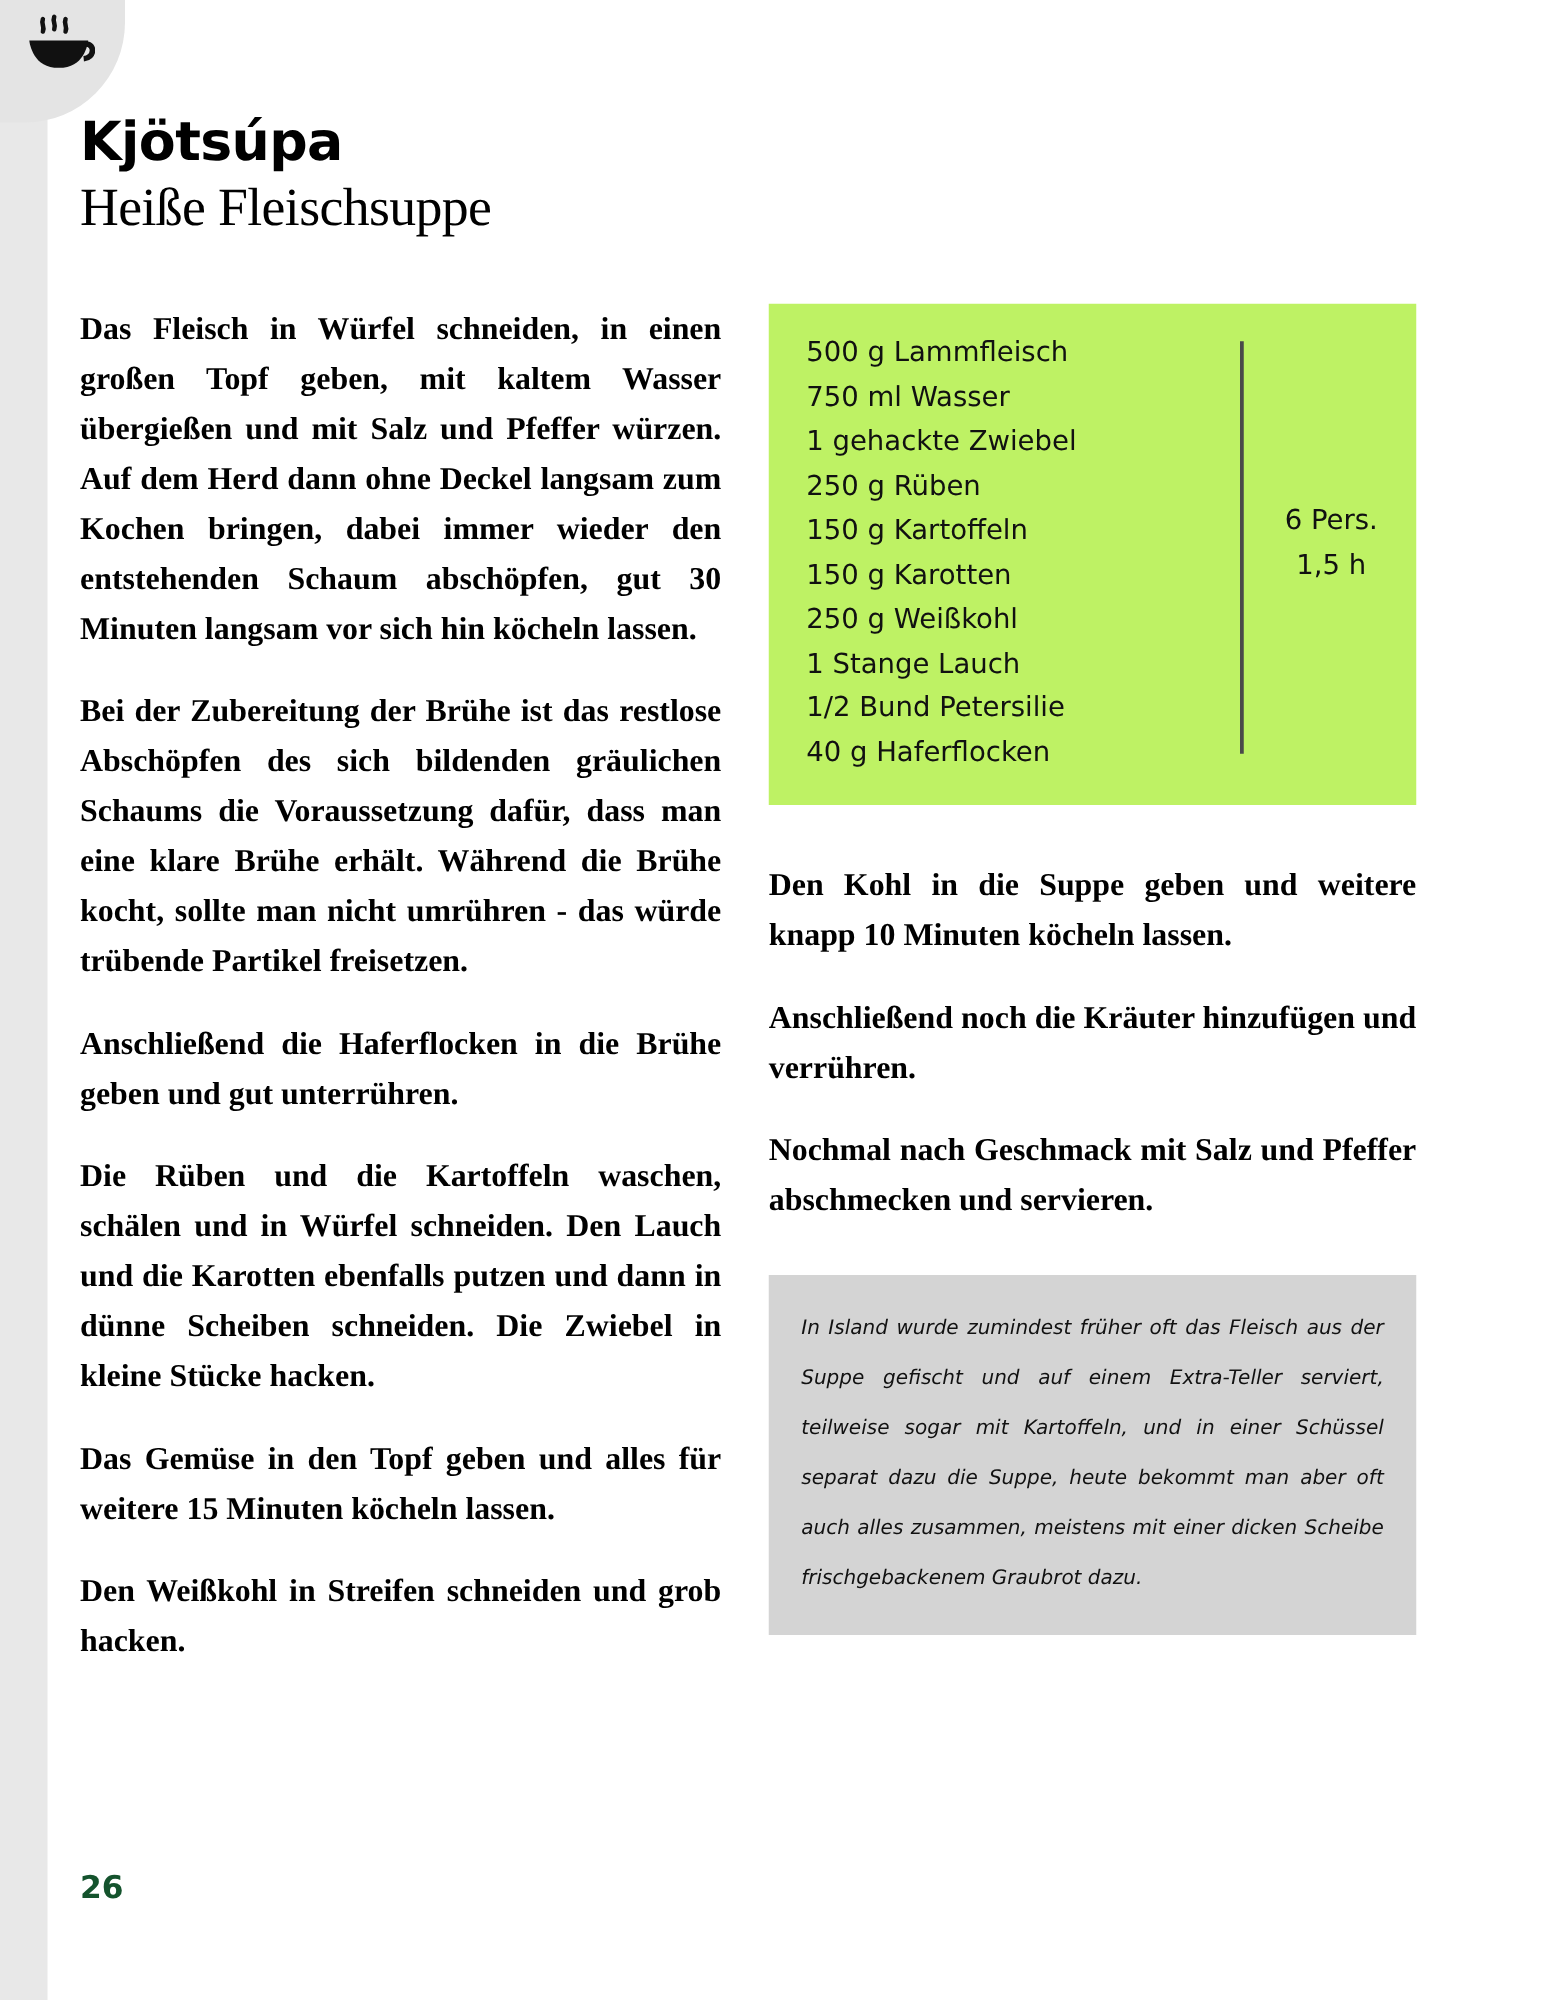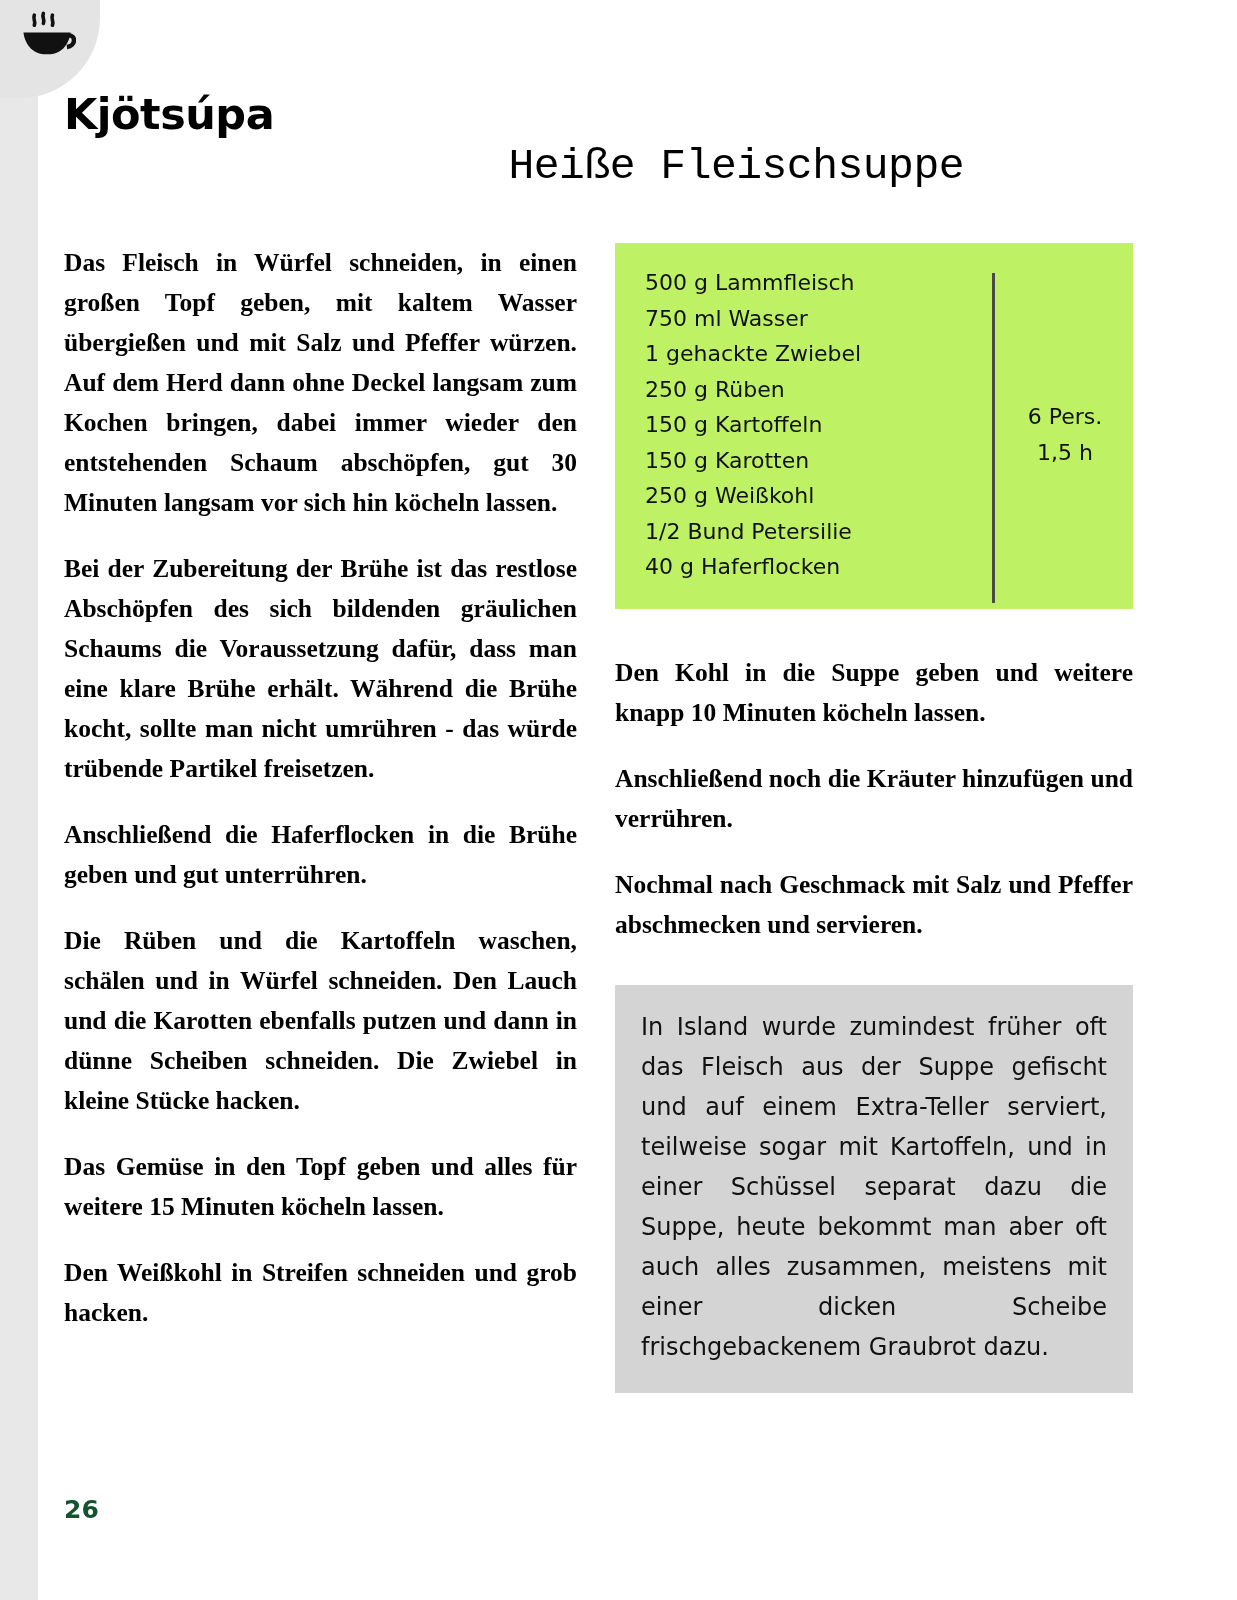--- a/index.html
+++ b/index.html
@@ -59,27 +59,26 @@
   }
   .title-main {
     font-family: "DejaVu Sans", sans-serif;
     font-weight: bold;
     font-size: 43px;
     line-height: 52px;
     color: #000;
     letter-spacing: -0.5px;
   }
   .title-sub {
-    font-family: Liberation Mono, monospace;
+    font-family: Liberation Serif, serif;
     font-weight: normal;
     font-size: 43px;
     line-height: 54px;
     color: #000;
     letter-spacing: -0.5px;
-    text-align: right;
   }
 
   
   .col-left {
     position: absolute;
     left: 64px;
     top: 243px;
     width: 513px;
   }
   .col-right {
@@ -147,24 +146,25 @@
   .note-box {
     margin-top: 40px;
     width: 518px;
     background: #d4d4d4;
     box-sizing: border-box;
     padding: 22px 26px 26px 26px;
   }
   .note-box p {
     margin: 0;
     font-family: "DejaVu Sans", sans-serif;
-    font-size: 24px;
+    font-size: 16px;
     line-height: 40px;
     text-align: justify;
     color: #111;
+    font-style: italic;
   }
 
   .page-number {
     position: absolute;
     left: 64px;
     top: 1495px;
     font-family: "DejaVu Sans", sans-serif;
     font-weight: bold;
     font-size: 25px;
     color: #14532d;
@@ -207,20 +207,21 @@
 
     <div class="ingredients-box">
       <ul class="ingredients-list">
         <li>500 g Lammfleisch</li>
         <li>750 ml Wasser</li>
         <li>1 gehackte Zwiebel</li>
         <li>250 g Rüben</li>
         <li>150 g Kartoffeln</li>
         <li>150 g Karotten</li>
         <li>250 g Weißkohl</li>
+        <li>1 Stange Lauch</li>
         <li>1/2 Bund Petersilie</li>
         <li>40 g Haferflocken</li>
       </ul>
       <div class="ing-divider"></div>
       <div class="ing-meta">
         <div>6 Pers.</div>
         <div>1,5 h</div>
       </div>
     </div>
 

